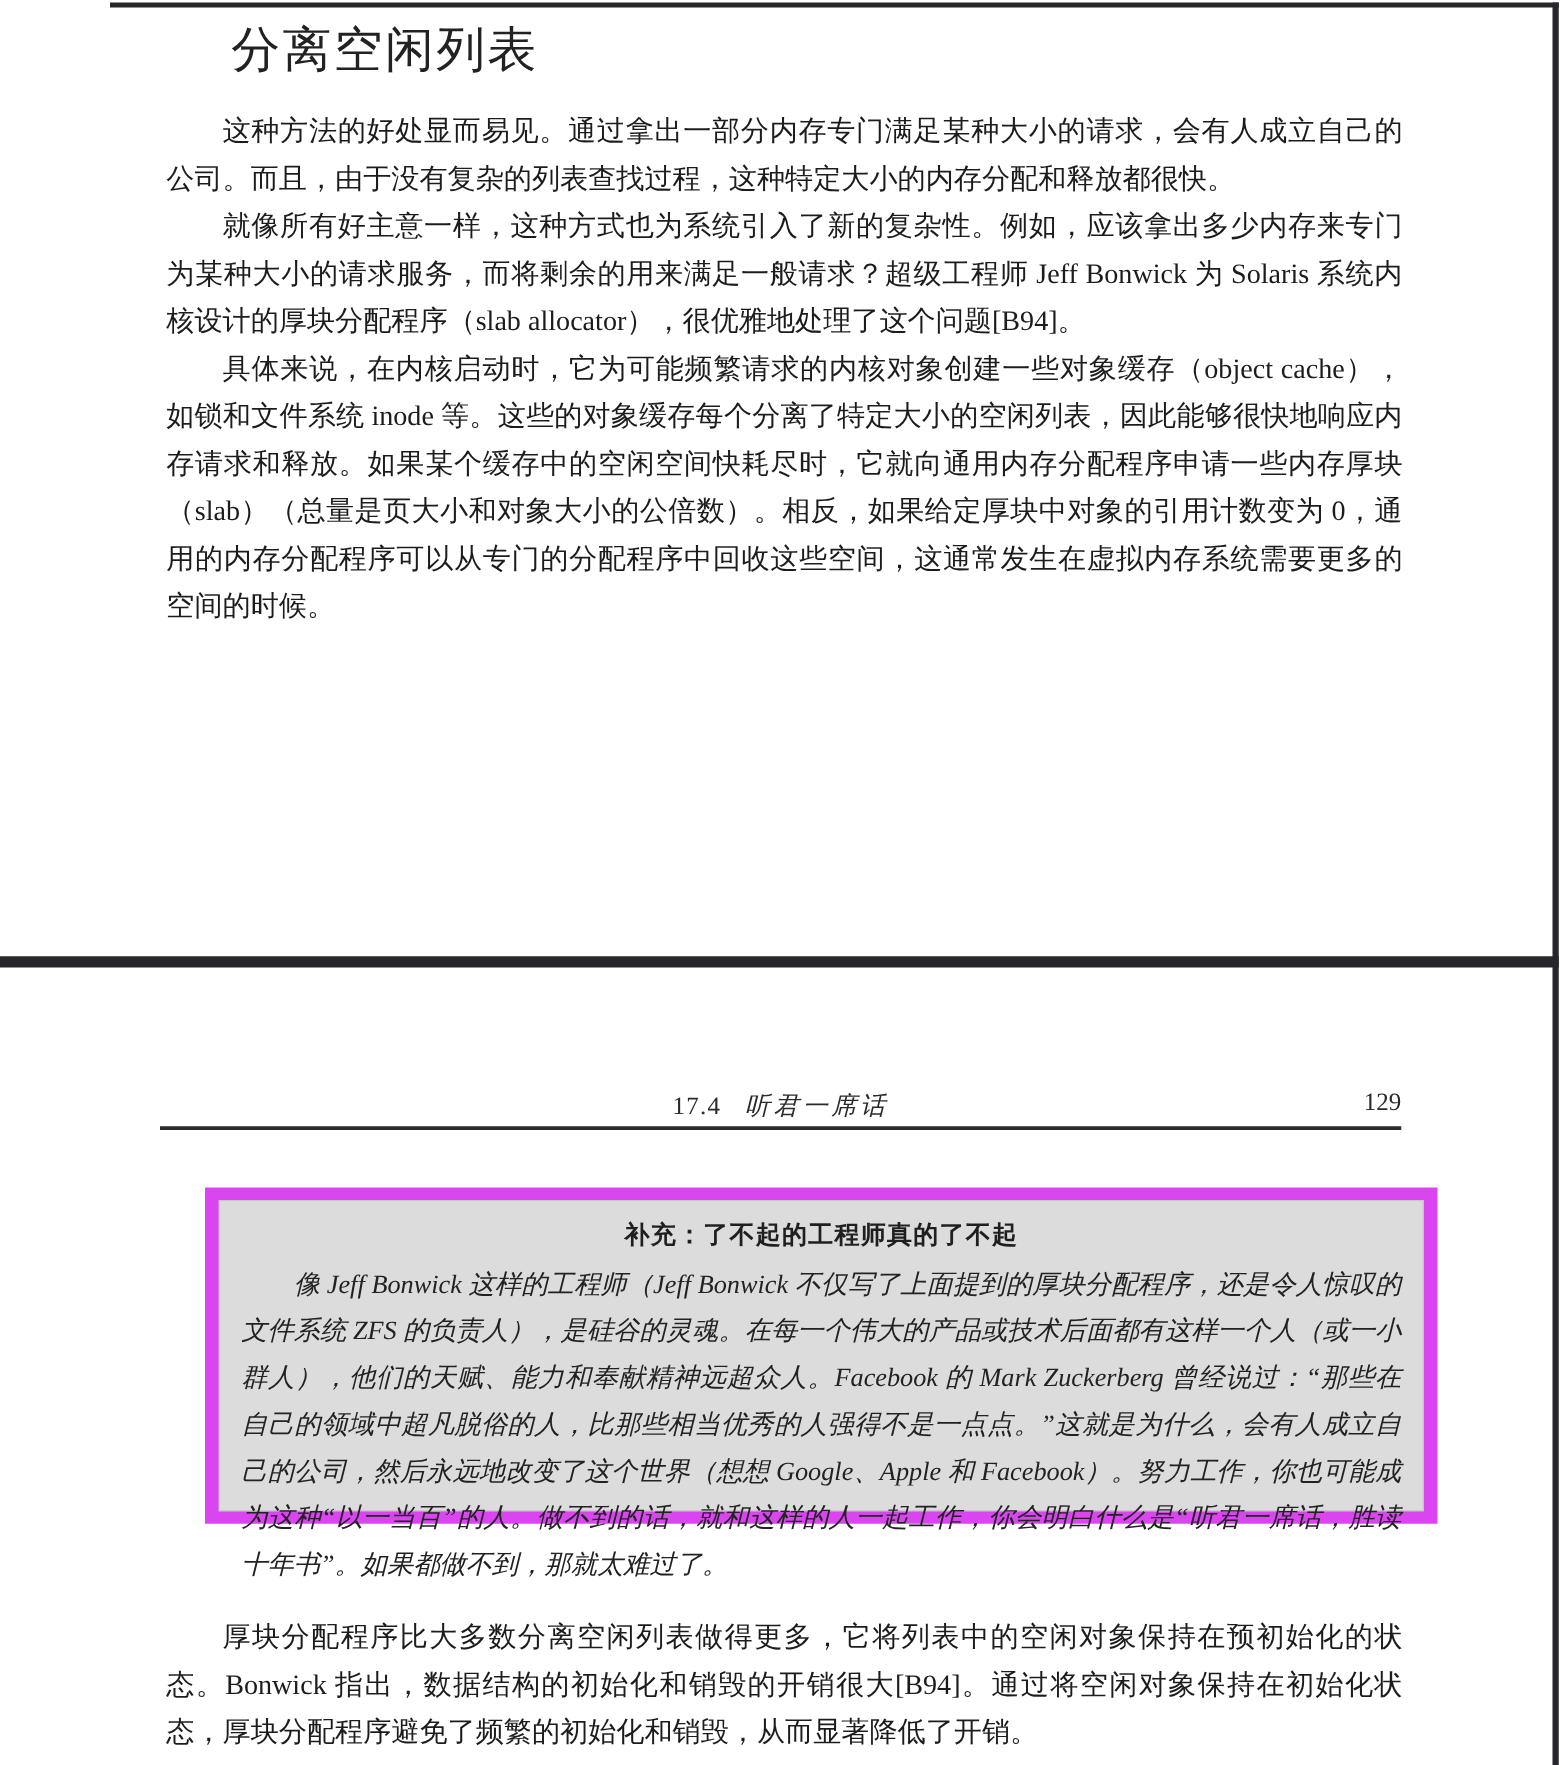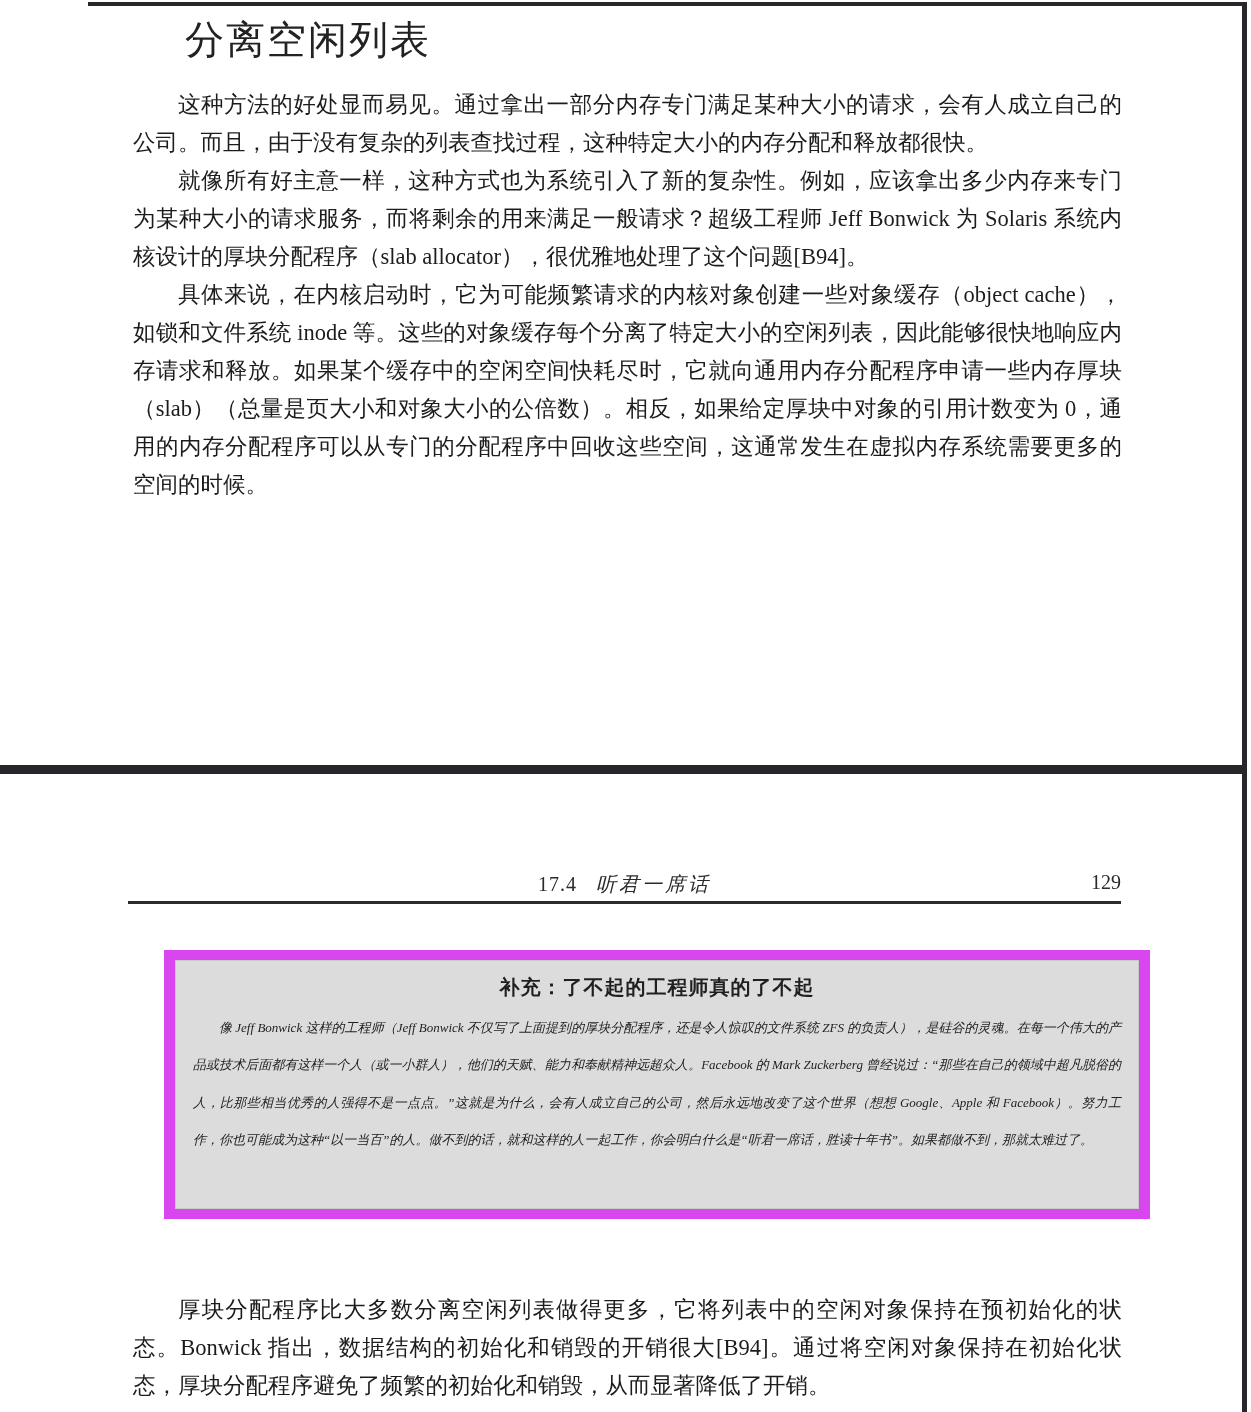--- a/index.html
+++ b/index.html
@@ -73,21 +73,21 @@
   }
   .aside-title {
     margin-top: 13px;
     text-align: center;
     font-family: "Liberation Sans", "DejaVu Sans", sans-serif;
     font-weight: bold; font-size: 20px; color: #1f1f1f;
     letter-spacing: 1px;
   }
   .aside-body {
     margin: 8px 17px 0 17px;
-    font-size: 13px; line-height: 37.4px;
+    font-size: 21px; line-height: 37.4px;
     font-style: italic;
     text-align: justify; text-indent: 2em;
     color: #222;
   }
 
   
   .p2-body {
     position: absolute; left: 133px; top: 1291px; width: 989px;
     font-size: 22.5px; line-height: 38px;
     text-align: justify;

